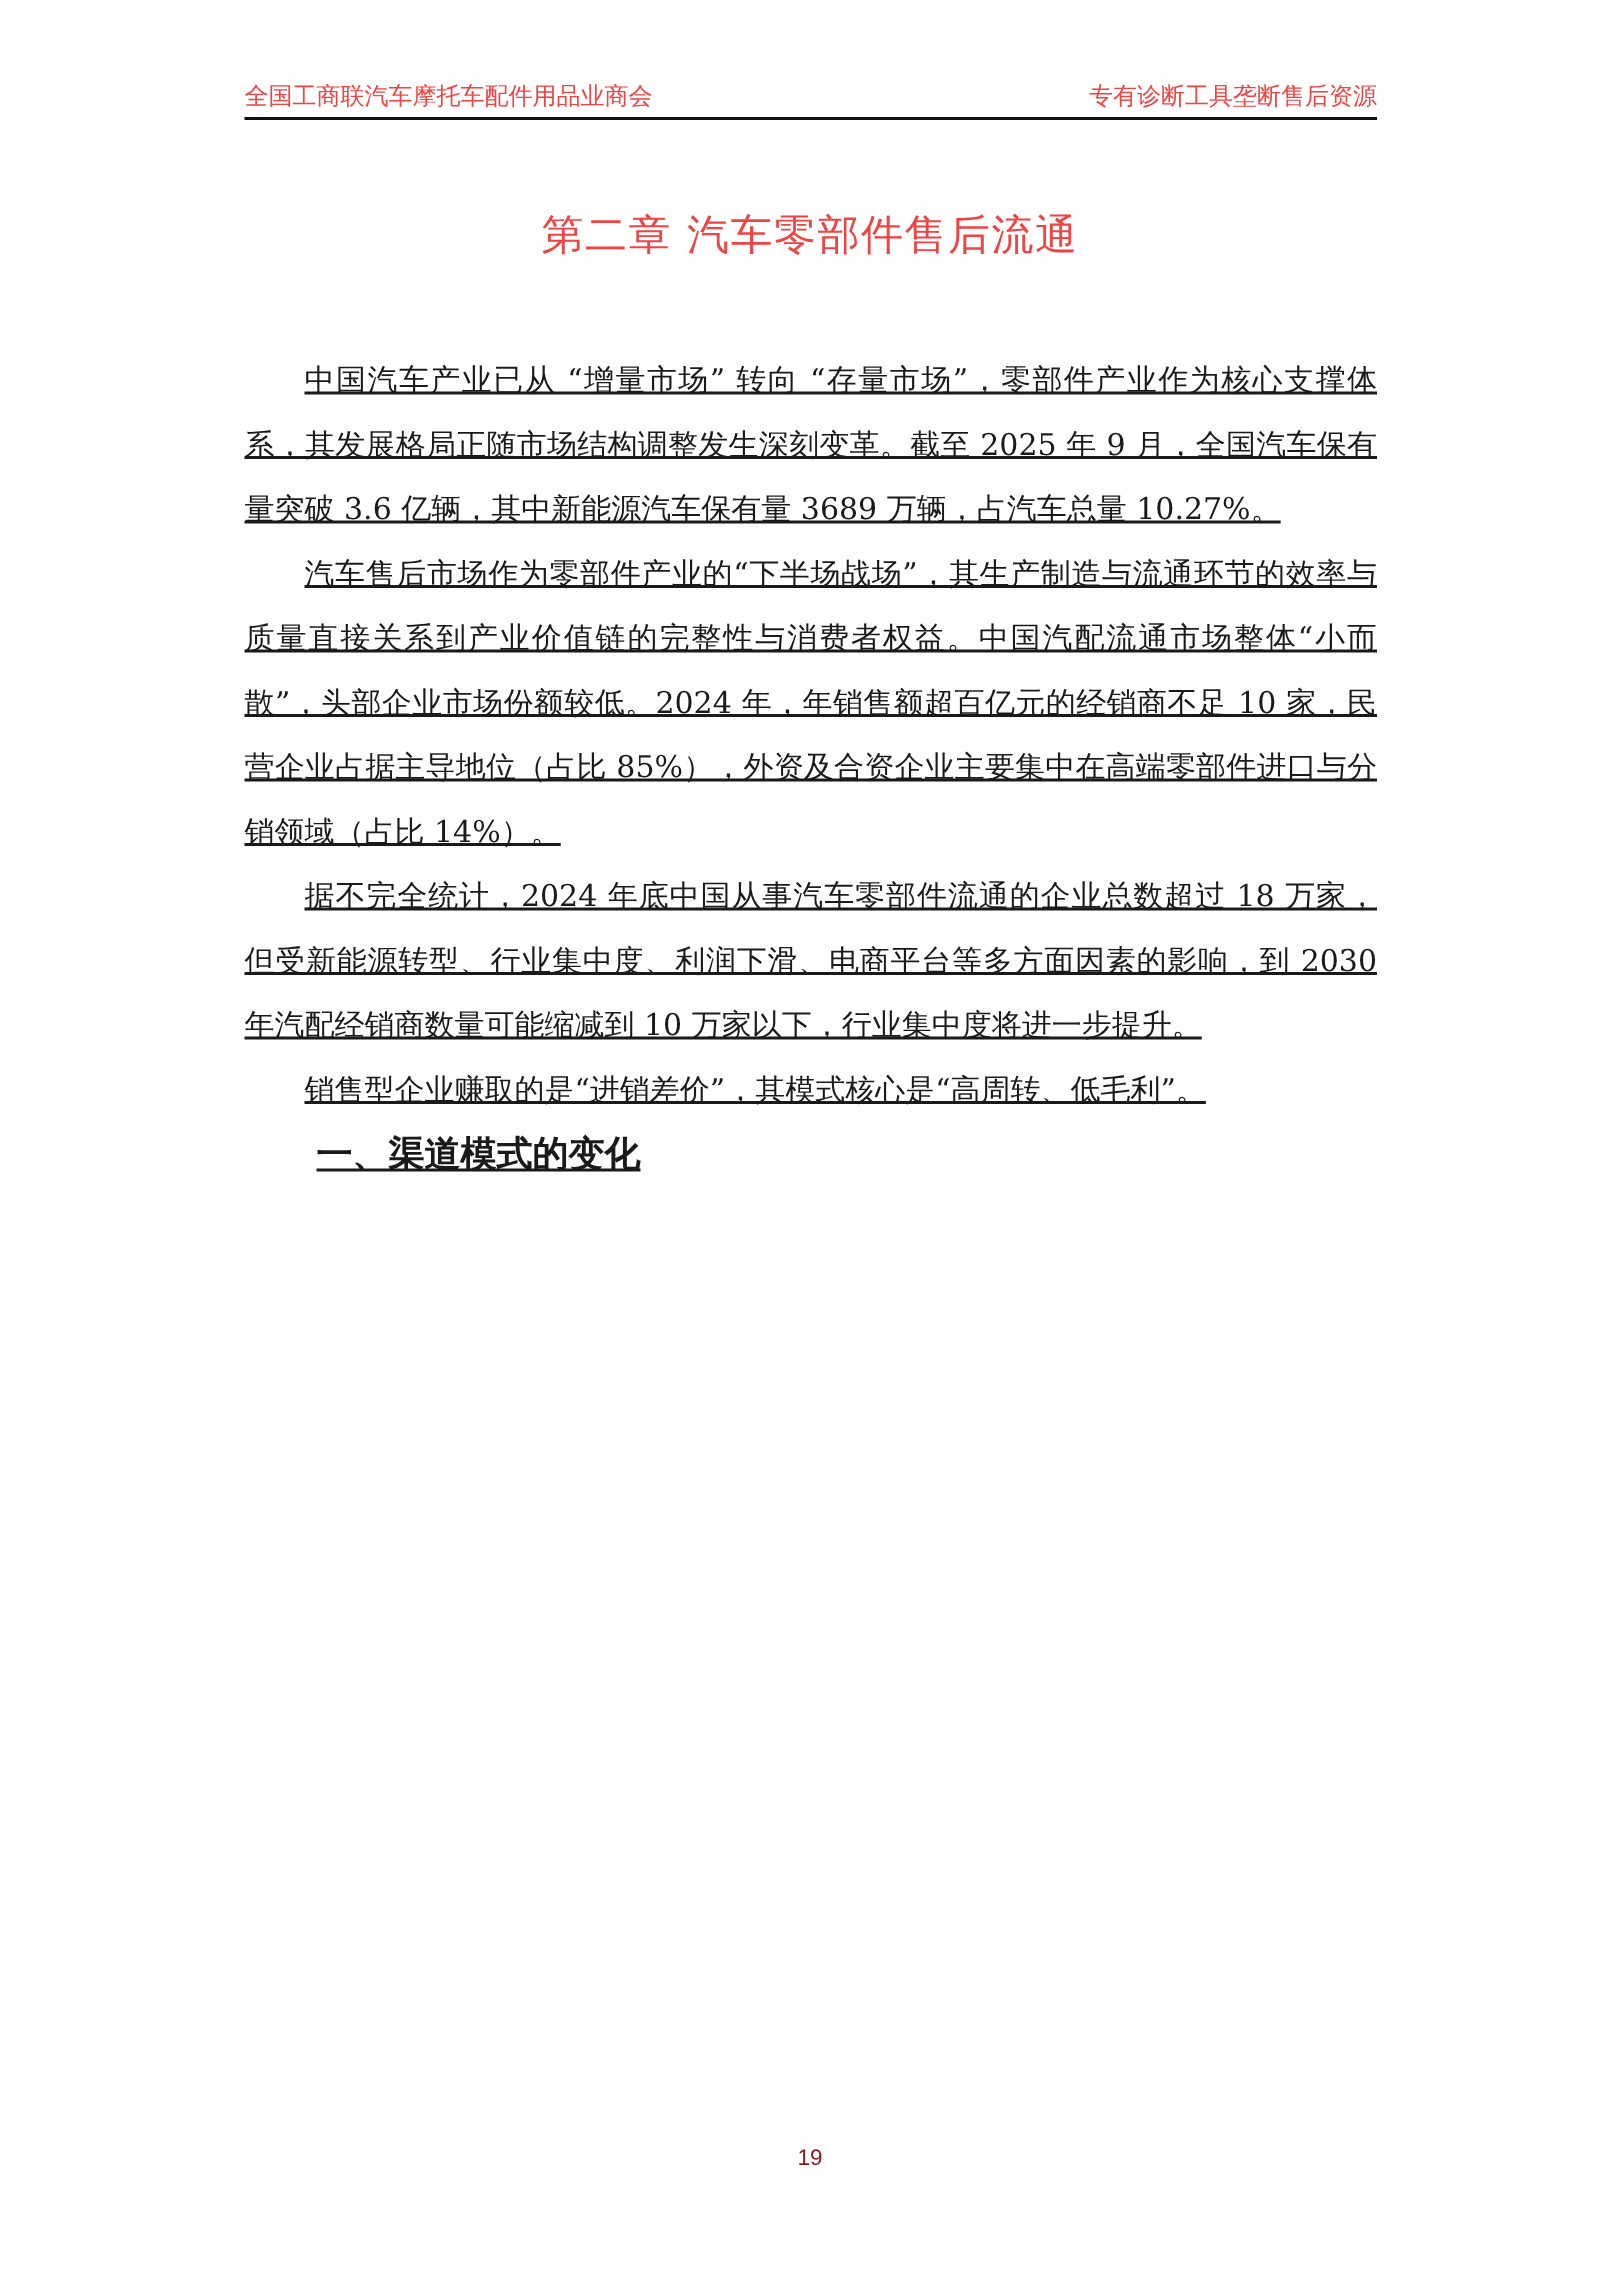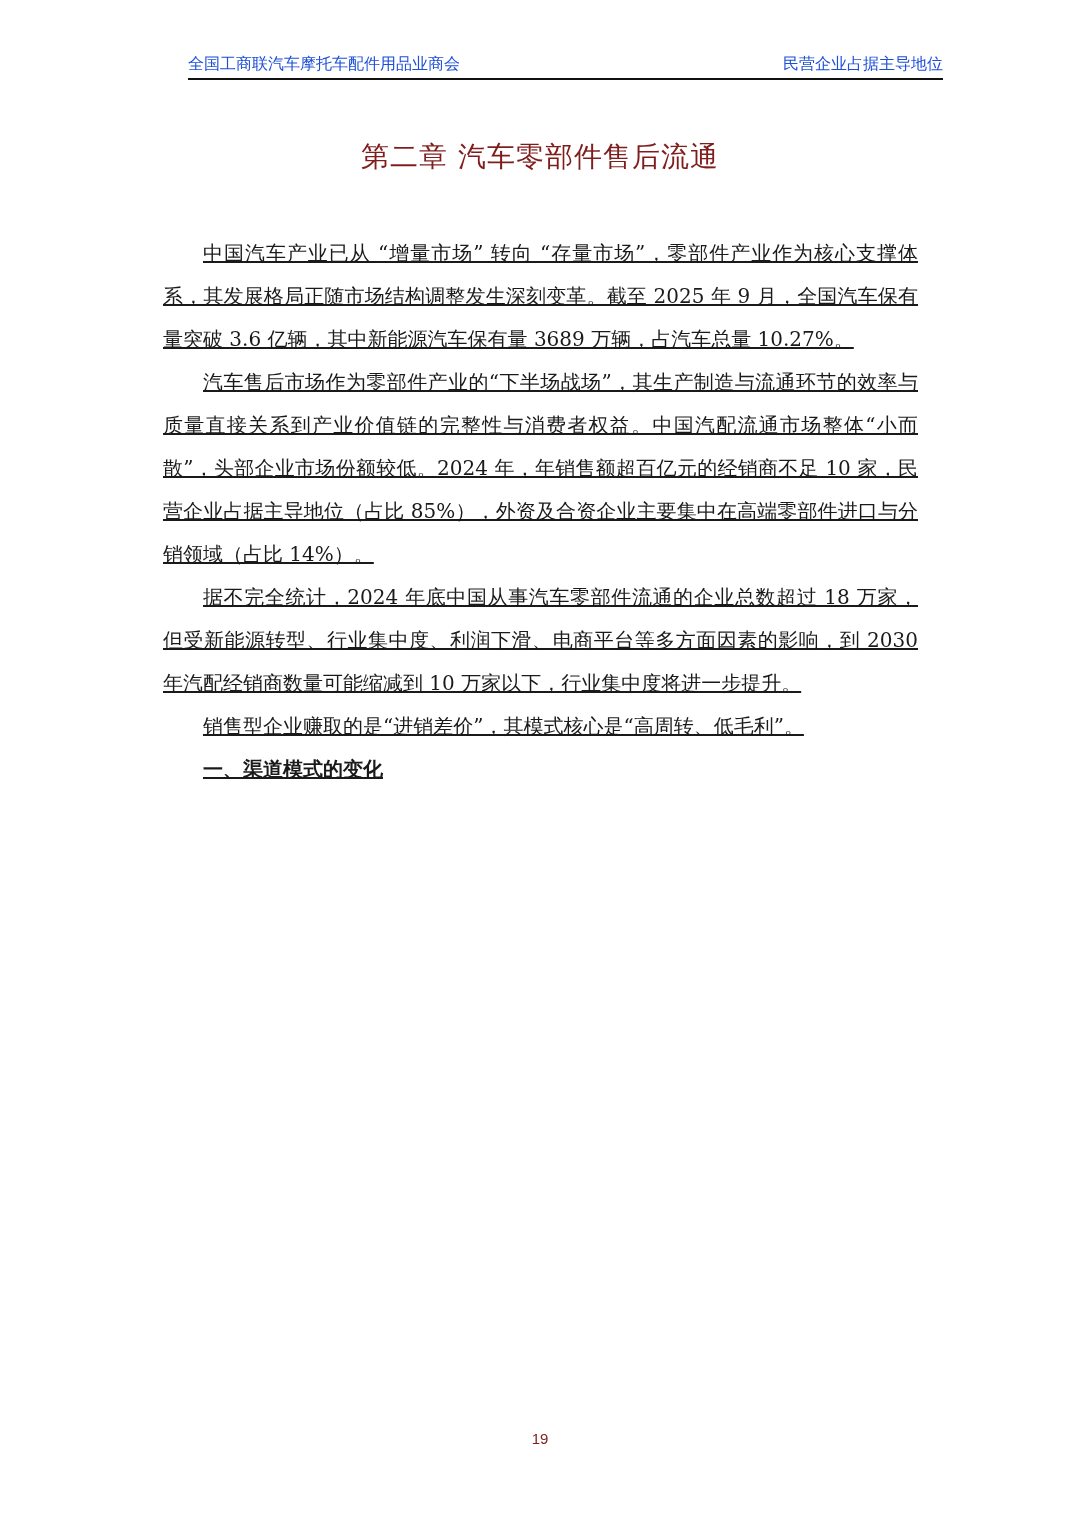--- a/index.html
+++ b/index.html
@@ -1,40 +1,40 @@
 <!DOCTYPE html>
 <html><head>
 <meta charset="utf-8">
 <style>
   html, body { margin: 0; padding: 0; background: #ffffff; }
   body { width: 1080px; height: 1527px; position: relative; overflow: hidden;
          font-family: "DejaVu Serif", "Liberation Serif", serif; color: #1a1a1a; }
   .header { position: absolute; left: 163px; top: 50px; width: 755px; height: 28px;
-            border-bottom: 2px solid #111; font-size: 16px; color: #1d4ed8; margin-left: 25px; }
+            border-bottom: 2px solid #111; font-size: 16px; color: #ef4444; }
   .header .left { position: absolute; left: 0; top: 4px; }
   .header .right { position: absolute; right: 0; top: 4px; }
   .title { position: absolute; left: 0; width: 1080px; top: 138px; text-align: center;
-           font-size: 28px; color: #7f1d1d; letter-spacing: 1px; }
+           font-size: 28px; color: #ef4444; letter-spacing: 1px; }
   .content { position: absolute; left: 163px; top: 232px; width: 755px; text-decoration: underline; }
   .para { font-size: 20px; line-height: 43px; margin: 0 0 0 0; text-indent: 2em;
           text-align: justify; word-break: break-all; }
   .para + .para { margin-top: 0px; }
-  .heading1 { font-size: 20px; line-height: 43px; font-weight: bold; text-indent: 2em;
+  .heading1 { font-size: 24px; line-height: 43px; font-weight: bold; text-indent: 2em;
               font-family: "DejaVu Sans", "Liberation Sans", sans-serif; }
   .heading2 { font-size: 20px; line-height: 43px; font-weight: bold; text-indent: 2em;
               font-family: "DejaVu Sans", "Liberation Sans", sans-serif; }
   .pageno { position: absolute; left: 0; width: 1080px; top: 1430px; text-align: center;
             font-size: 15px; font-family: "Liberation Sans", sans-serif; color: #7f1d1d; }
 </style>
 </head>
 <body>
 
 <div class="header">
   <span class="left">全国工商联汽车摩托车配件用品业商会</span>
-  <span class="right">民营企业占据主导地位</span>
+  <span class="right">专有诊断工具垄断售后资源</span>
 </div>
 
 <div class="title">第二章  汽车零部件售后流通</div>
 
 <div class="content">
   <p class="para">中国汽车产业已从 “增量市场” 转向 “存量市场”，零部件产业作为核心支撑体系，其发展格局正随市场结构调整发生深刻变革。截至 2025 年 9 月，全国汽车保有量突破 3.6 亿辆，其中新能源汽车保有量 3689 万辆，占汽车总量 10.27%。</p>
   <p class="para">汽车售后市场作为零部件产业的“下半场战场”，其生产制造与流通环节的效率与质量直接关系到产业价值链的完整性与消费者权益。中国汽配流通市场整体“小而散”，头部企业市场份额较低。2024 年，年销售额超百亿元的经销商不足 10 家，民营企业占据主导地位（占比 85%），外资及合资企业主要集中在高端零部件进口与分销领域（占比 14%）。</p>
   <p class="para">据不完全统计，2024 年底中国从事汽车零部件流通的企业总数超过 18 万家，但受新能源转型、行业集中度、利润下滑、电商平台等多方面因素的影响，到 2030 年汽配经销商数量可能缩减到 10 万家以下，行业集中度将进一步提升。</p>
   <p class="para">销售型企业赚取的是“进销差价”，其模式核心是“高周转、低毛利”。</p>
   <div class="heading1">一、渠道模式的变化</div>

